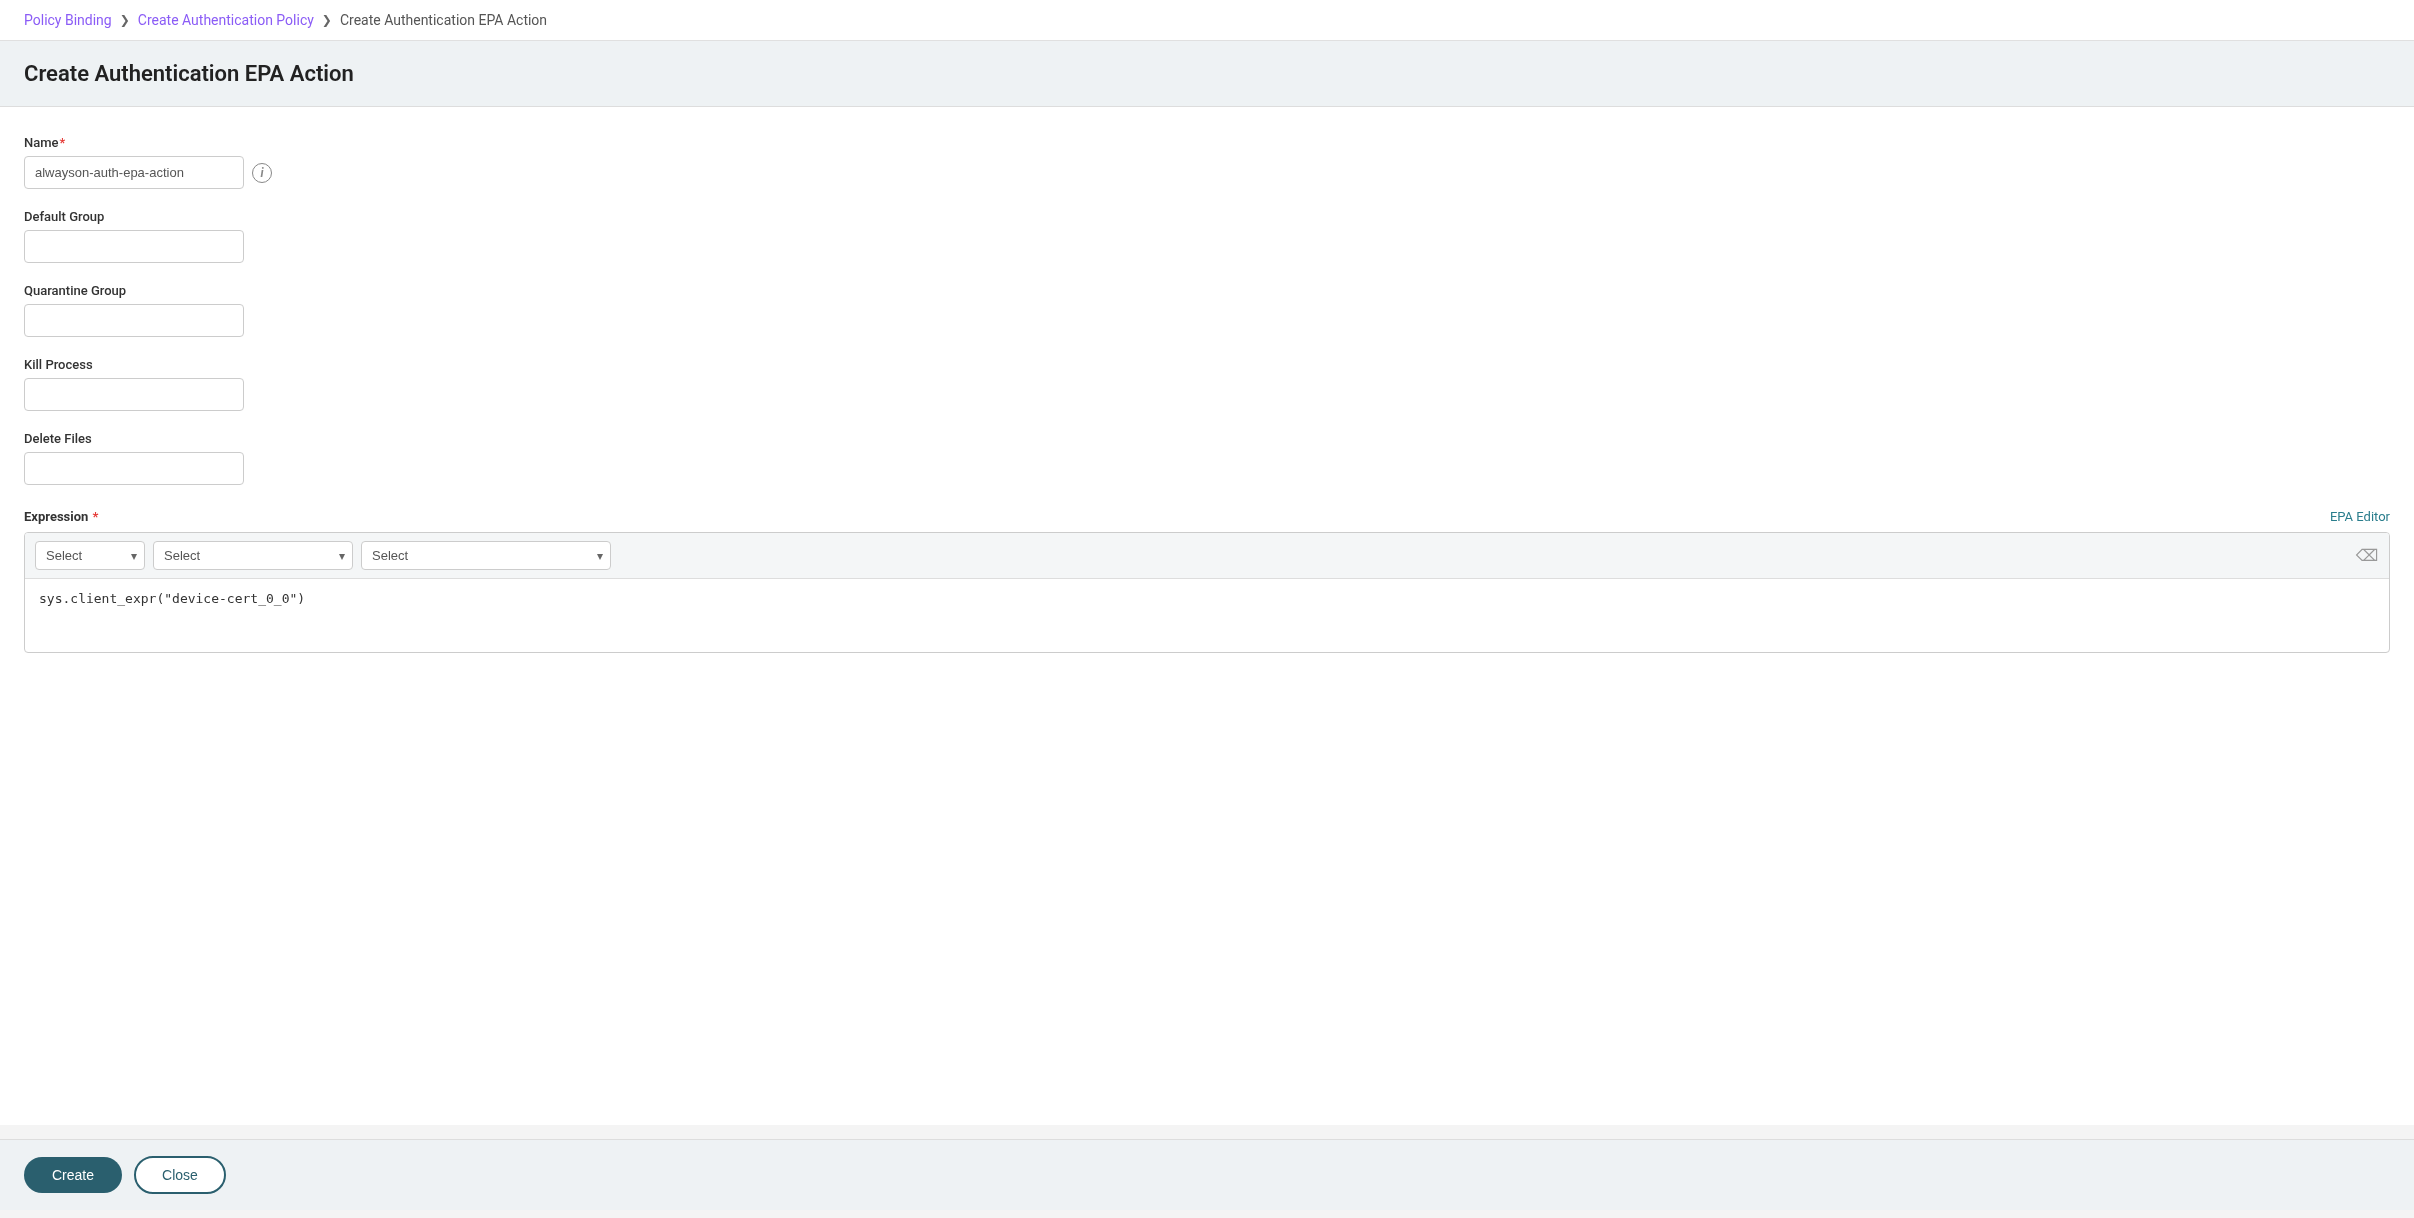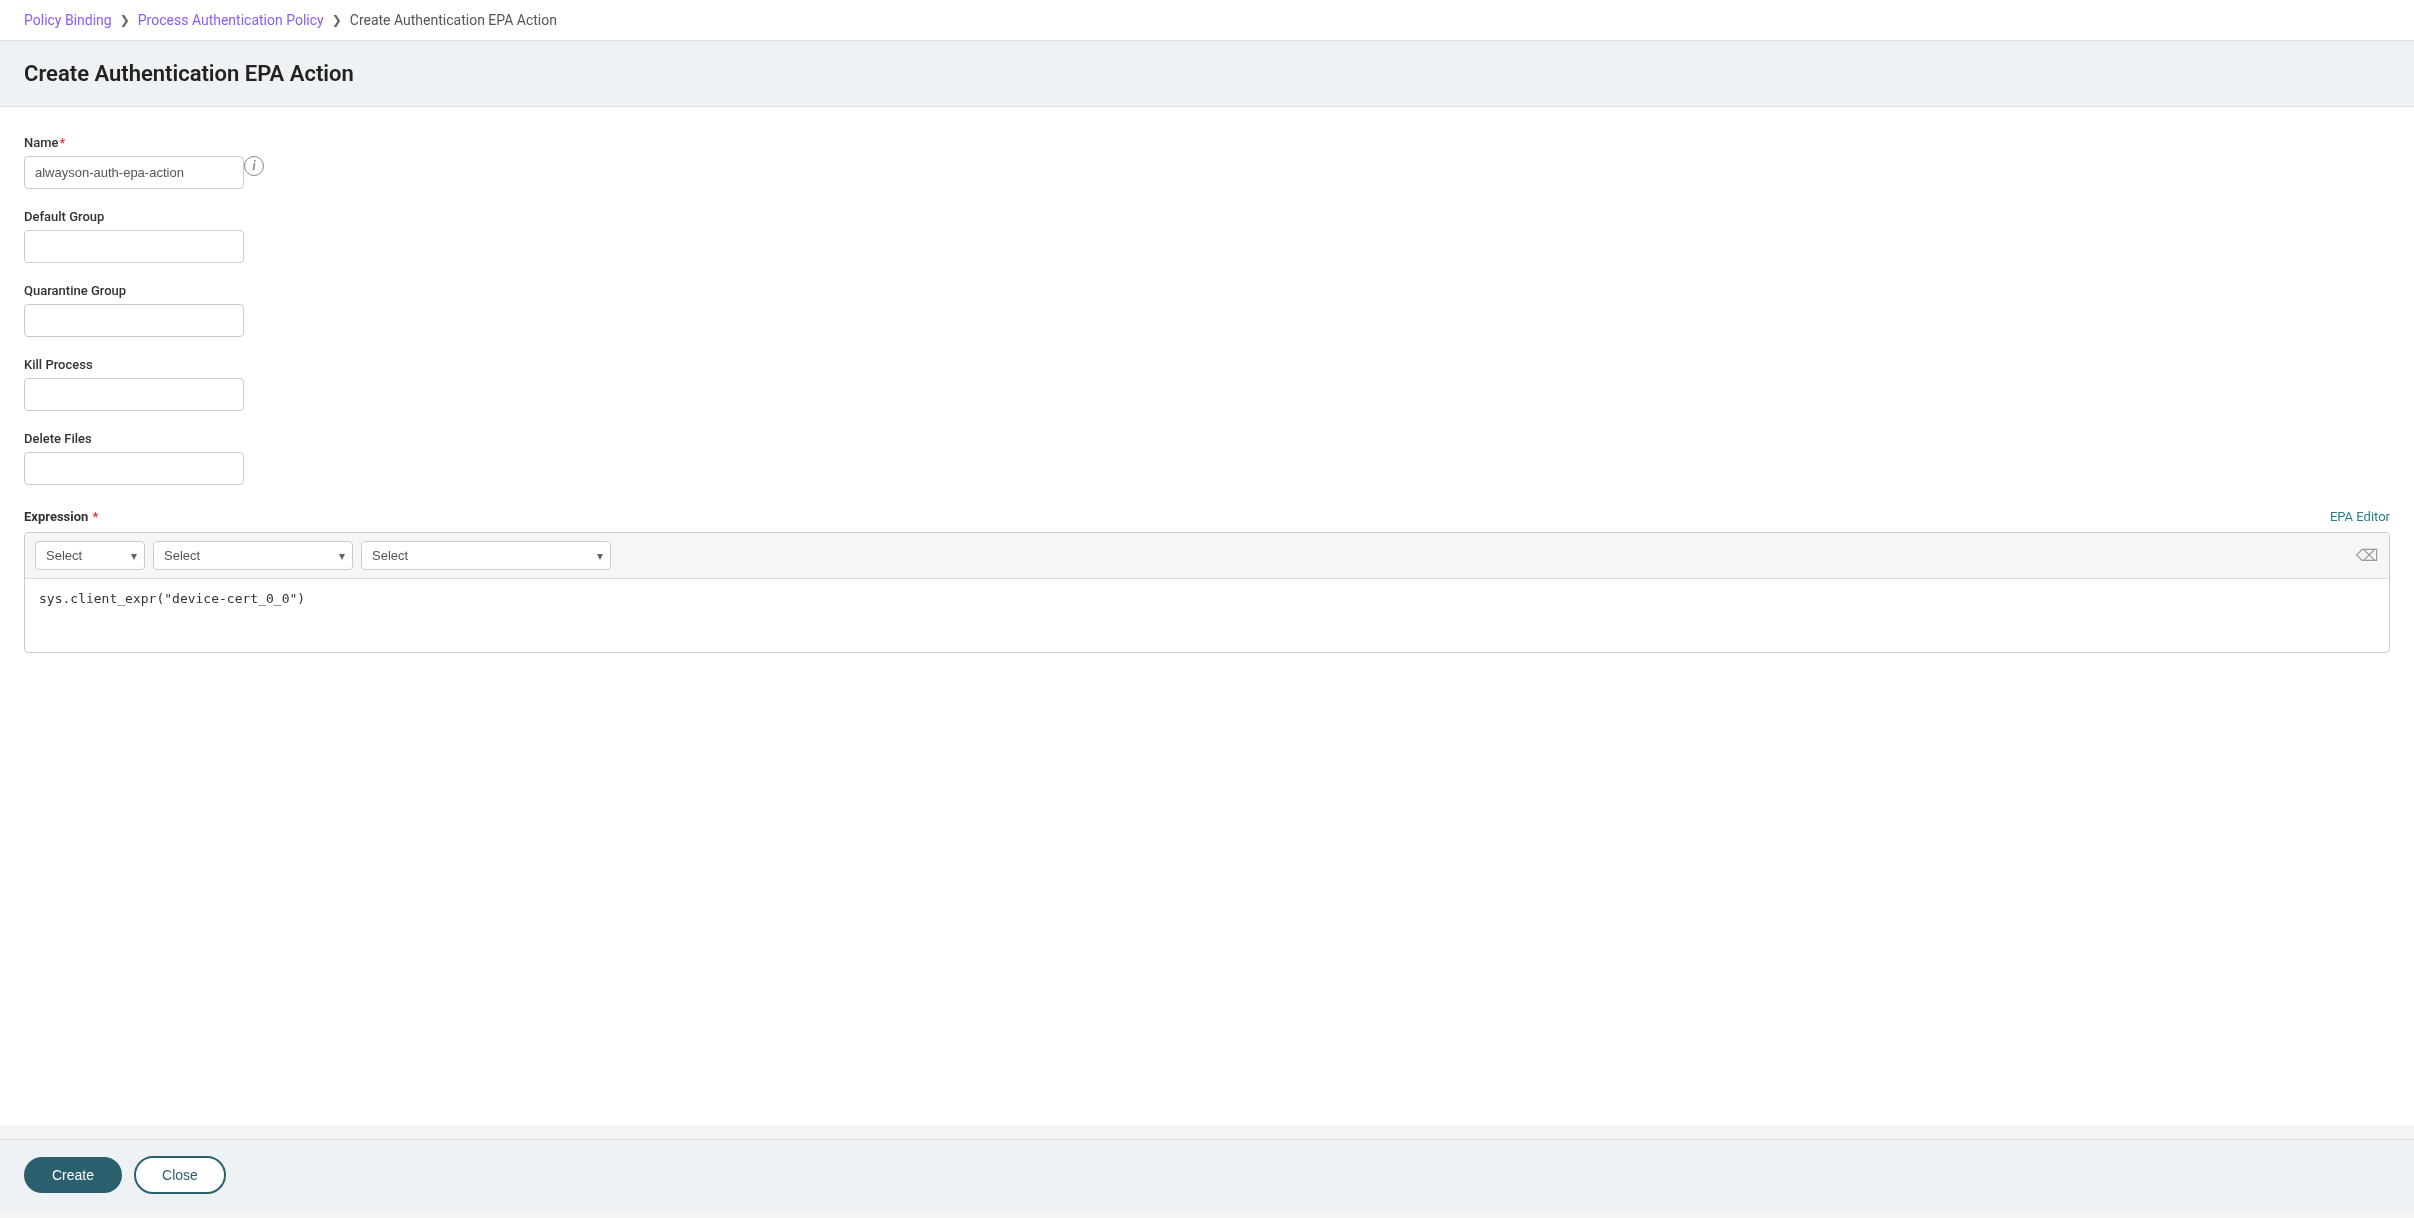--- a/index.html
+++ b/index.html
@@ -91,21 +91,22 @@
       background: #fff;
       outline: none;
     }
 
     .form-input-wide {
       width: 220px;
     }
 
     .name-field-wrapper {
       display: flex;
-      gap: 0;
+      align-items: center;
+      gap: 8px;
     }
 
     .info-icon {
       width: 20px;
       height: 20px;
       border-radius: 50%;
       border: 1.5px solid #888;
       display: inline-flex;
       align-items: center;
       justify-content: center;
@@ -264,21 +265,21 @@
       font-weight: 400;
       cursor: pointer;
     }
   </style>
 </head>
 <body>
 
 <div class="breadcrumb-bar">
   <a class="breadcrumb-link">Policy Binding</a>
   <span class="breadcrumb-separator">❯</span>
-  <a class="breadcrumb-link">Process Authentication Policy</a>
+  <a class="breadcrumb-link">Create Authentication Policy</a>
   <span class="breadcrumb-separator">❯</span>
   <span class="breadcrumb-current">Create Authentication EPA Action</span>
 </div>
 
 <div class="page-header">
   <h1 class="page-title">Create Authentication EPA Action</h1>
 </div>
 
 <div class="page-content">
   <div class="form-section">

